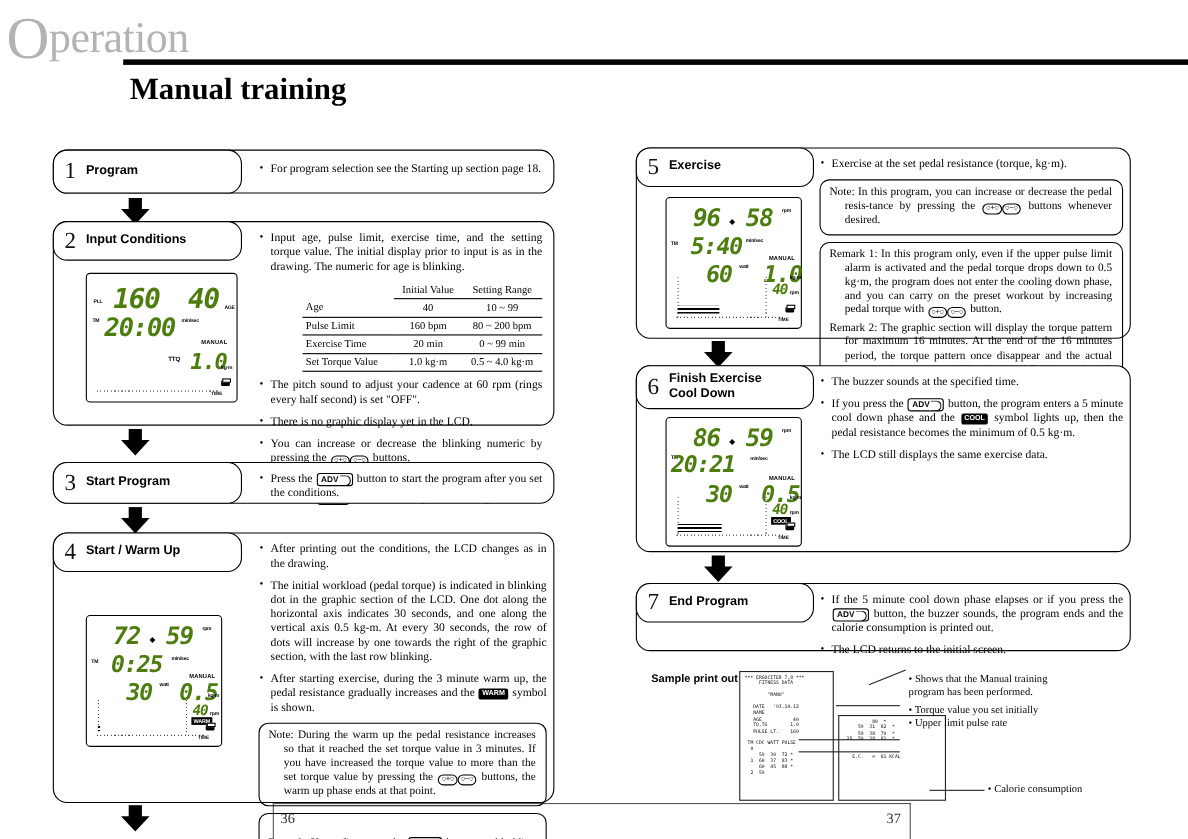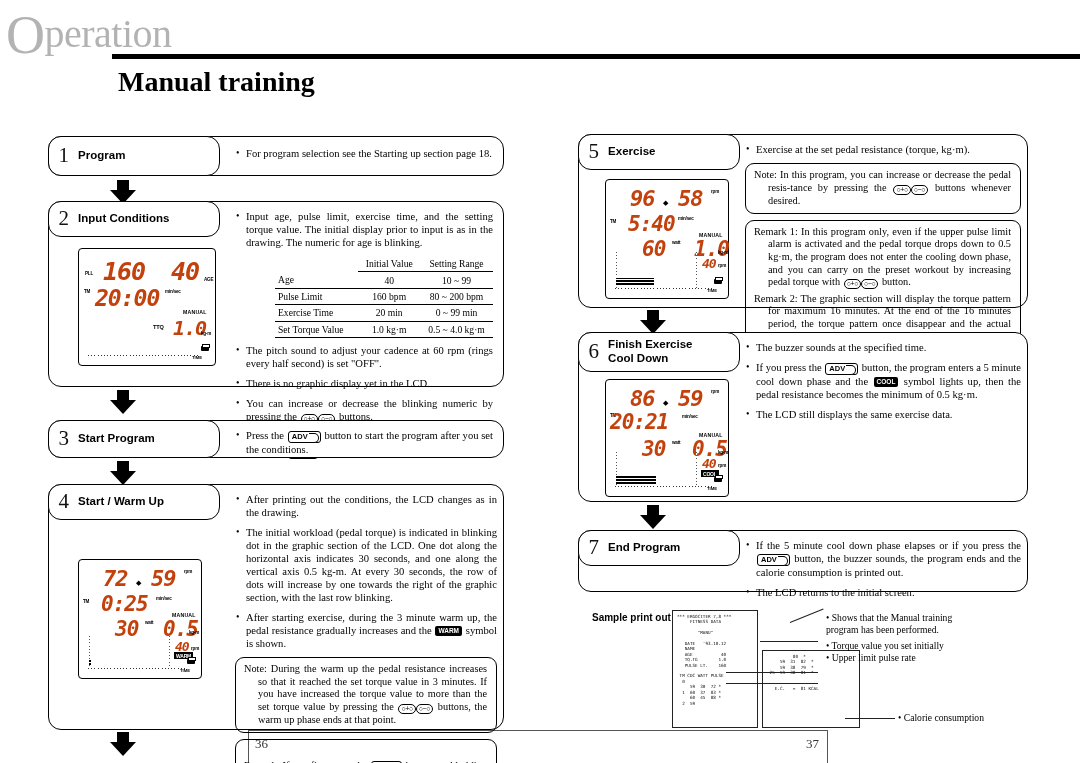--- a/index.html
+++ b/index.html
@@ -174,21 +174,21 @@
     position:absolute;
     border:1.4px solid #000; border-radius:4px;
     background:#fff;
     font-family:"Liberation Sans", sans-serif;
   }
   .lcd .seg {
     position:absolute;
     font-family:"DejaVu Sans Mono", monospace;
     font-weight:bold;
     font-style:italic;
-    color:#c2410c;
+    color:#4d7c0f;
     letter-spacing:-1px;
   }
   .lcd .tiny {
     position:absolute;
     font-family:"Liberation Sans", sans-serif;
     font-size:4.6px; line-height:5px; font-weight:bold;
     letter-spacing:-0.2px;
   }
   .lcd .tag {
     position:absolute; background:#000; color:#fff;

